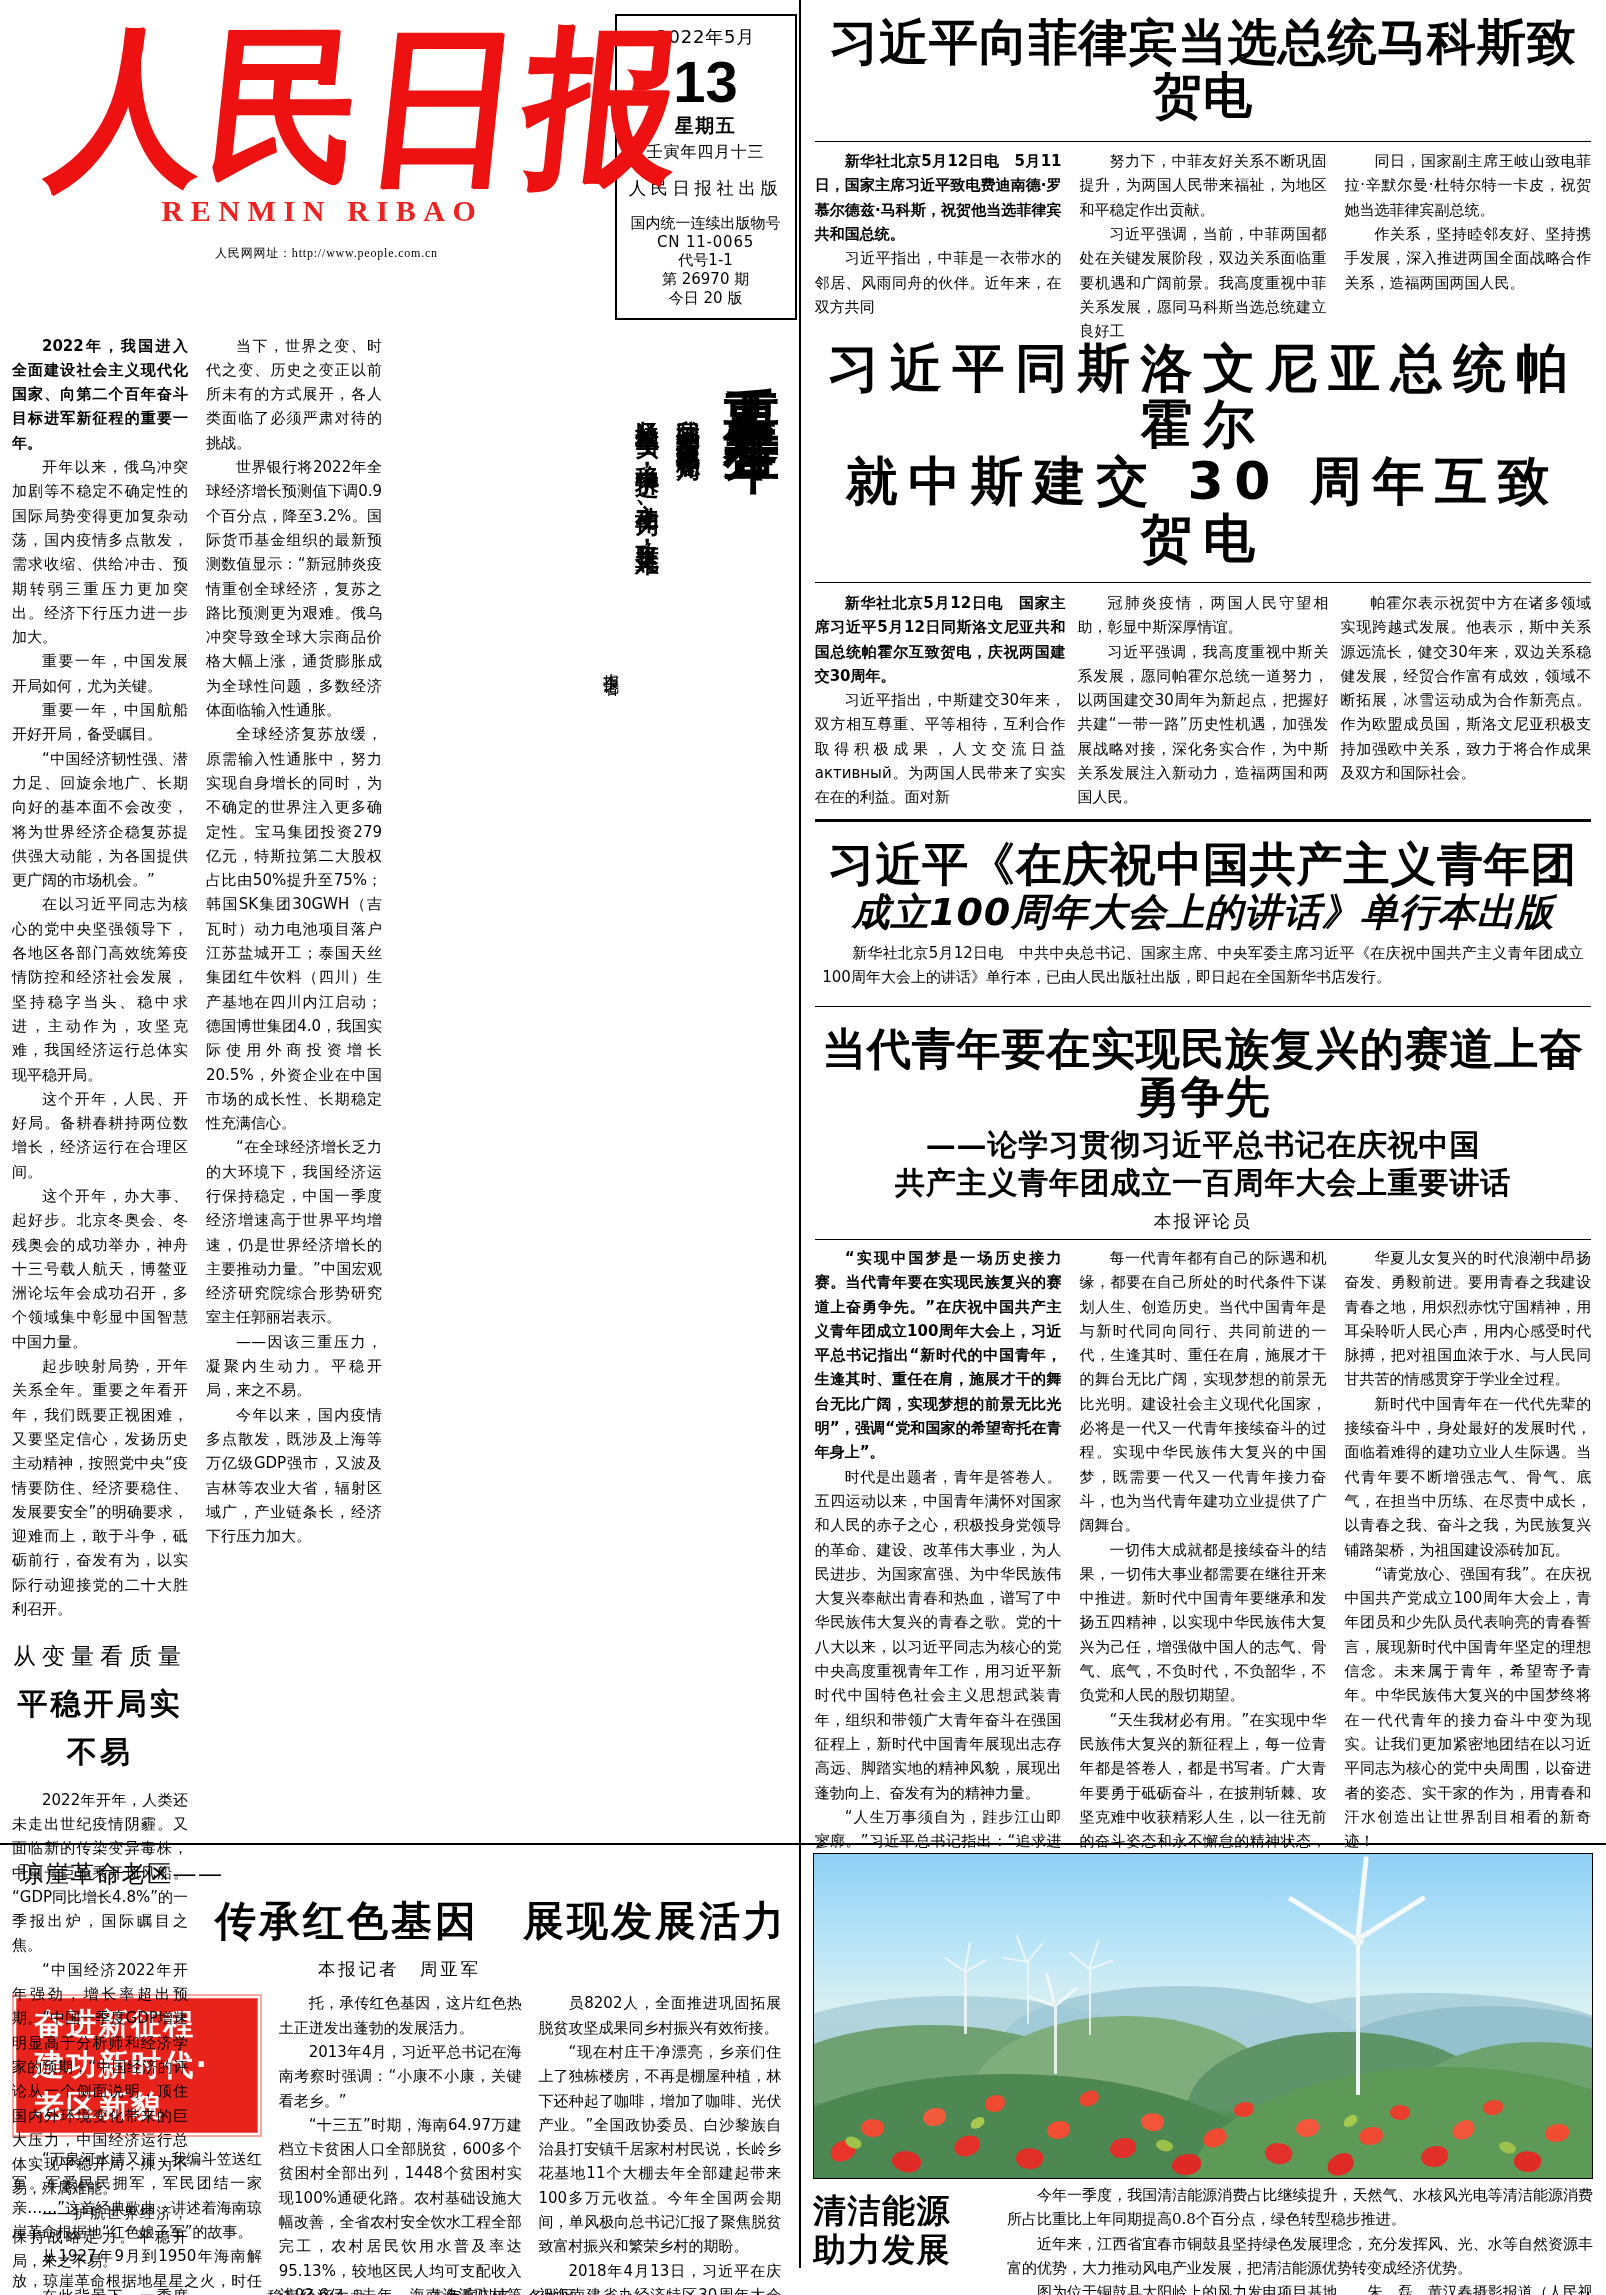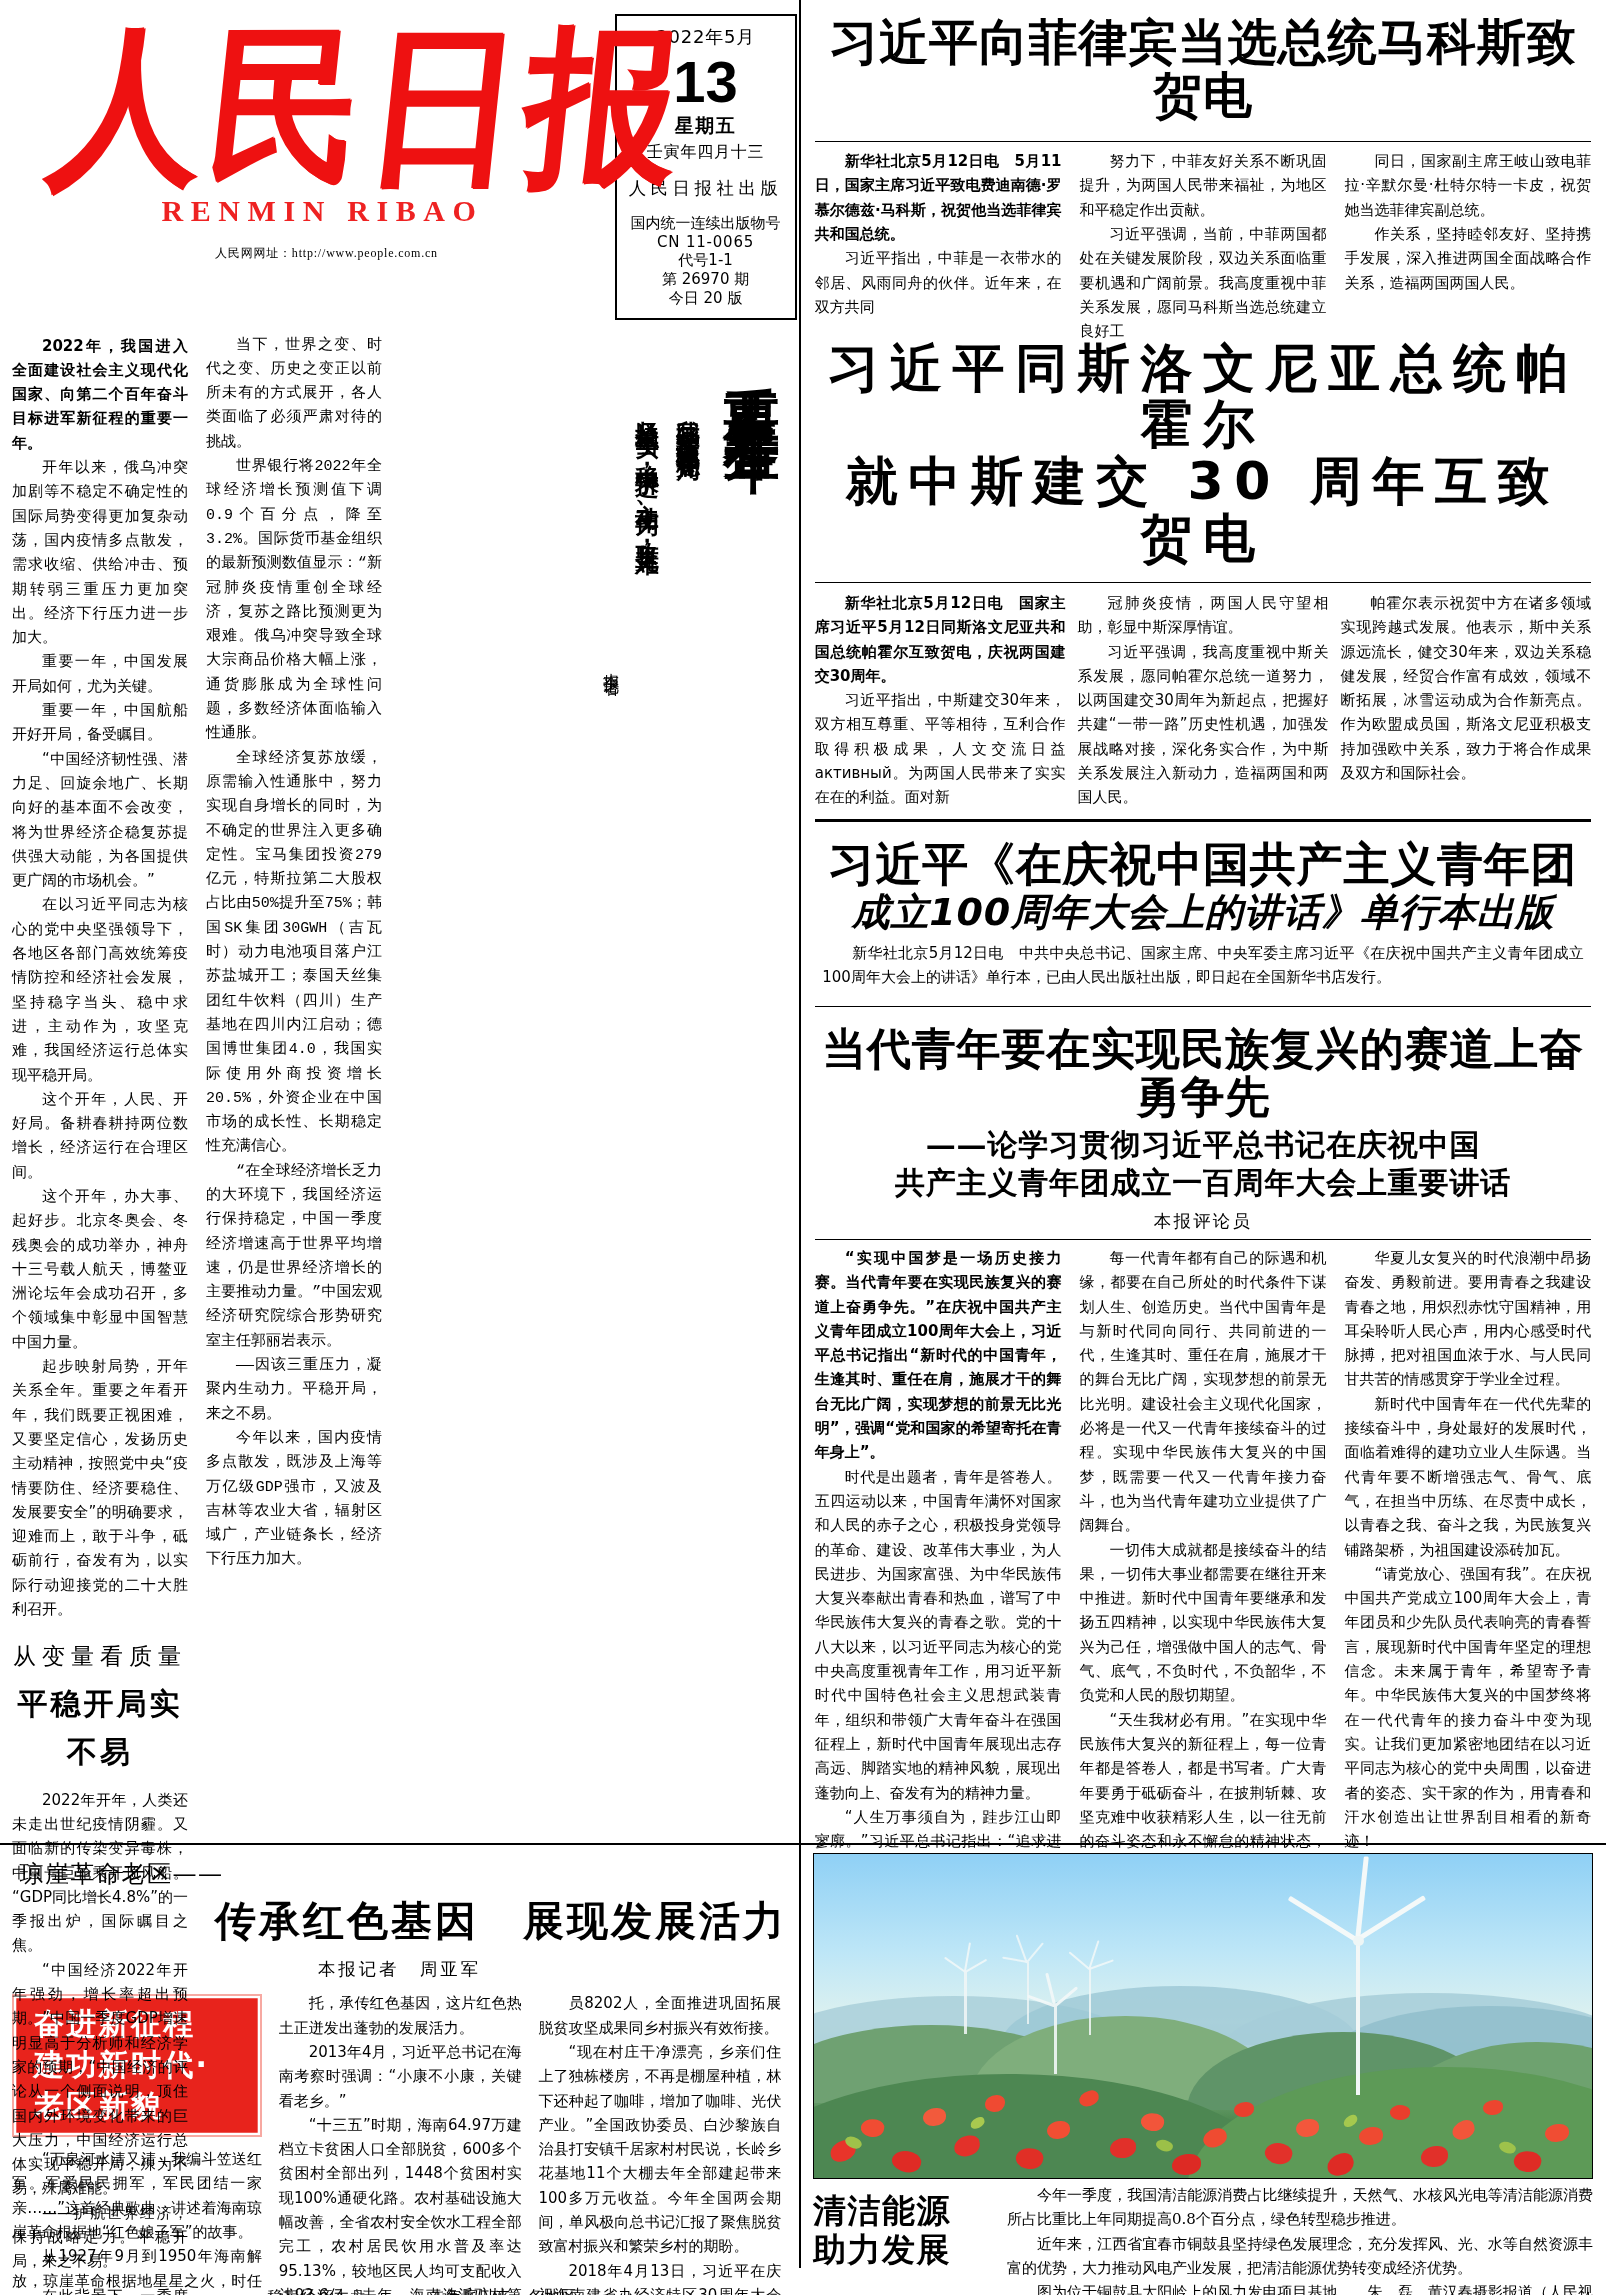--- a/index.html
+++ b/index.html
@@ -236,21 +236,21 @@
           <p>起步映射局势，开年关系全年。重要之年看开年，我们既要正视困难，又要坚定信心，发扬历史主动精神，按照党中央“疫情要防住、经济要稳住、发展要安全”的明确要求，迎难而上，敢于斗争，砥砺前行，奋发有为，以实际行动迎接党的二十大胜利召开。</p>
 
           <div class="sub-hd-small">从变量看质量</div>
           <div class="sub-hd-big">平稳开局实不易</div>
 
           <p>2022年开年，人类还未走出世纪疫情阴霾。又面临新的传染变异毒株，中国号巨轮乘开顶风船。“GDP同比增长4.8%”的一季报出炉，国际瞩目之焦。</p>
           <p>“中国经济2022年开年强劲，增长率超出预期。”中国一季度GDP增速明显高于分析师和经济学家的预期，“中国经济的评论从一个侧面说明，顶住国内外环境变化带来的巨大压力，中国经济运行总体实现平稳开局，殊为不易，殊属难能。</p>
           <p>——护航世界经济，保持战略定力。平稳开局，来之不易。</p>
         </div>
 
-        <div class="body-txt" style="width:176px;font-family:Liberation Mono, monospace;">
+        <div class="body-txt" style="width:176px;">
           <p>当下，世界之变、时代之变、历史之变正以前所未有的方式展开，各人类面临了必须严肃对待的挑战。</p>
           <p>世界银行将2022年全球经济增长预测值下调0.9个百分点，降至3.2%。国际货币基金组织的最新预测数值显示：“新冠肺炎疫情重创全球经济，复苏之路比预测更为艰难。俄乌冲突导致全球大宗商品价格大幅上涨，通货膨胀成为全球性问题，多数经济体面临输入性通胀。</p>
           <p>全球经济复苏放缓，原需输入性通胀中，努力实现自身增长的同时，为不确定的世界注入更多确定性。宝马集团投资279亿元，特斯拉第二大股权占比由50%提升至75%；韩国SK集团30GWH（吉瓦时）动力电池项目落户江苏盐城开工；泰国天丝集团红牛饮料（四川）生产基地在四川内江启动；德国博世集团4.0，我国实际使用外商投资增长20.5%，外资企业在中国市场的成长性、长期稳定性充满信心。</p>
           <p>“在全球经济增长乏力的大环境下，我国经济运行保持稳定，中国一季度经济增速高于世界平均增速，仍是世界经济增长的主要推动力量。”中国宏观经济研究院综合形势研究室主任郭丽岩表示。</p>
           <p>——因该三重压力，凝聚内生动力。平稳开局，来之不易。</p>
           <p>今年以来，国内疫情多点散发，既涉及上海等万亿级GDP强市，又波及吉林等农业大省，辐射区域广，产业链条长，经济下行压力加大。</p>
         </div>
       </div>
 
       <div style="display:flex; gap:18px; margin-top:10.6px;">

